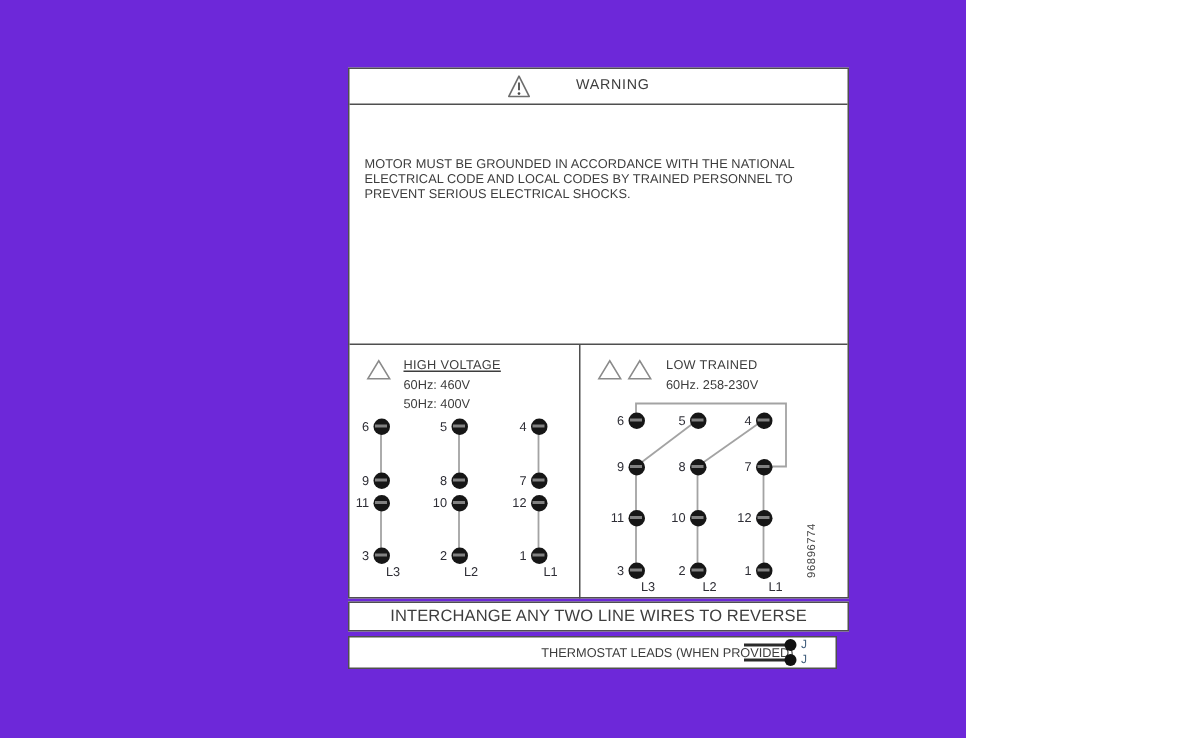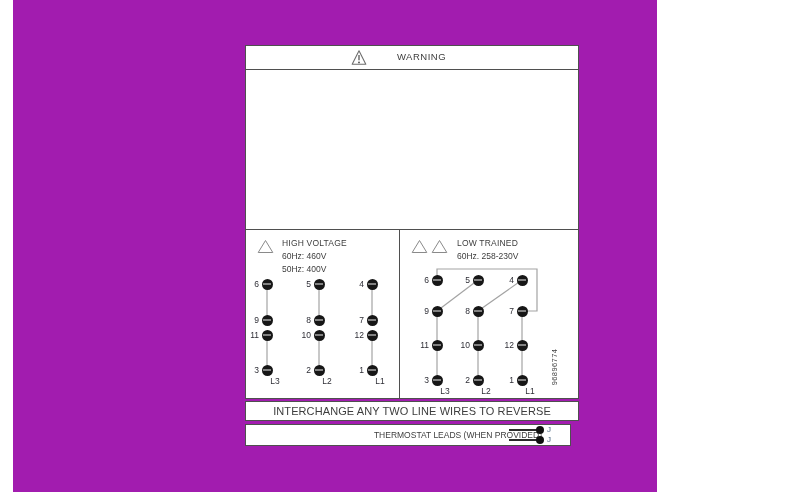--- a/index.html
+++ b/index.html
@@ -1,17 +1,17 @@
 <!DOCTYPE html>
 <html><head>
 <meta charset="utf-8">
 <style>
   html,body{margin:0;padding:0;background:#fff;}
-  .page{position:relative;width:644px;height:492px;background:#a21caf;overflow:hidden;
-        font-family:"Liberation Sans",sans-serif;color:#3d3d3d;margin-left:13px;}
+  .page{position:relative;width:644px;height:492px;background:#6d28d9;overflow:hidden;
+        font-family:"Liberation Sans",sans-serif;color:#3d3d3d;}
   .box{position:absolute;border:1px solid #4f4f4f;background:#fff;box-sizing:border-box;}
 
   
   #main-box{left:232px;top:45px;width:334px;height:354px;}
   .warn-header{position:absolute;left:0;top:0;width:100%;height:23px;border-bottom:1px solid #4f4f4f;}
   .warn-tri{position:absolute;left:105px;top:3px;}
   .warn-title{position:absolute;left:151px;top:0;line-height:22px;font-size:9.5px;letter-spacing:.5px;}
 
   .para{position:absolute;left:10px;font-size:8.5px;line-height:9.8px;white-space:pre;letter-spacing:.05px;}
   #para1{top:59px;} #para2{top:122px;}
@@ -50,28 +50,31 @@
 
     <div class="warn-header">
       <svg class="warn-tri" width="16" height="17" viewBox="0 0 16 17">
         <path d="M8 1.8 L14.8 15.3 L1.2 15.3 Z" fill="none" stroke="#6e6e6e" stroke-width="1.1" stroke-linejoin="round"></path>
         <line x1="8" y1="6" x2="8" y2="11.2" stroke="#4a4a4a" stroke-width="1.2"></line>
         <circle cx="8" cy="13.4" r="0.9" fill="#4a4a4a"></circle>
       </svg>
       <span class="warn-title">WARNING</span>
     </div>
 
+    <div class="para" id="para1">MOTOR MUST BE GROUNDED IN ACCORDANCE WITH THE NATIONAL
+ELECTRICAL CODE AND LOCAL CODES BY TRAINED PERSONNEL TO
+PREVENT SERIOUS ELECTRICAL SHOCKS.</div>
 
     <div class="diagram-section">
 
       <div class="panel" id="panel-high">
         <svg class="panel-tri" style="left:11px;" width="17" height="15" viewBox="0 0 17 15">
           <path d="M8.5 1.5 L15.8 13.5 L1.2 13.5 Z" fill="none" stroke="#8a8a8a" stroke-width="1"></path>
         </svg>
-        <div class="panel-title" style="left:36px;">HIGH VOLTAGE</div>
+        <div class="panel-title" style="left:36px;text-decoration:underline;">HIGH VOLTAGE</div>
         <div class="panel-voltage" style="left:36px;">60Hz: 460V
 50Hz: 400V</div>
 
         <svg class="wires" width="154" height="169">
           <g stroke="#a3a3a3" stroke-width="1.2">
             <line x1="21" y1="54" x2="21" y2="90"></line>
               <line x1="21" y1="105" x2="21" y2="140"></line>
             <line x1="73" y1="54" x2="73" y2="90"></line>
               <line x1="73" y1="105" x2="73" y2="140"></line>
             <line x1="126" y1="54" x2="126" y2="90"></line>

